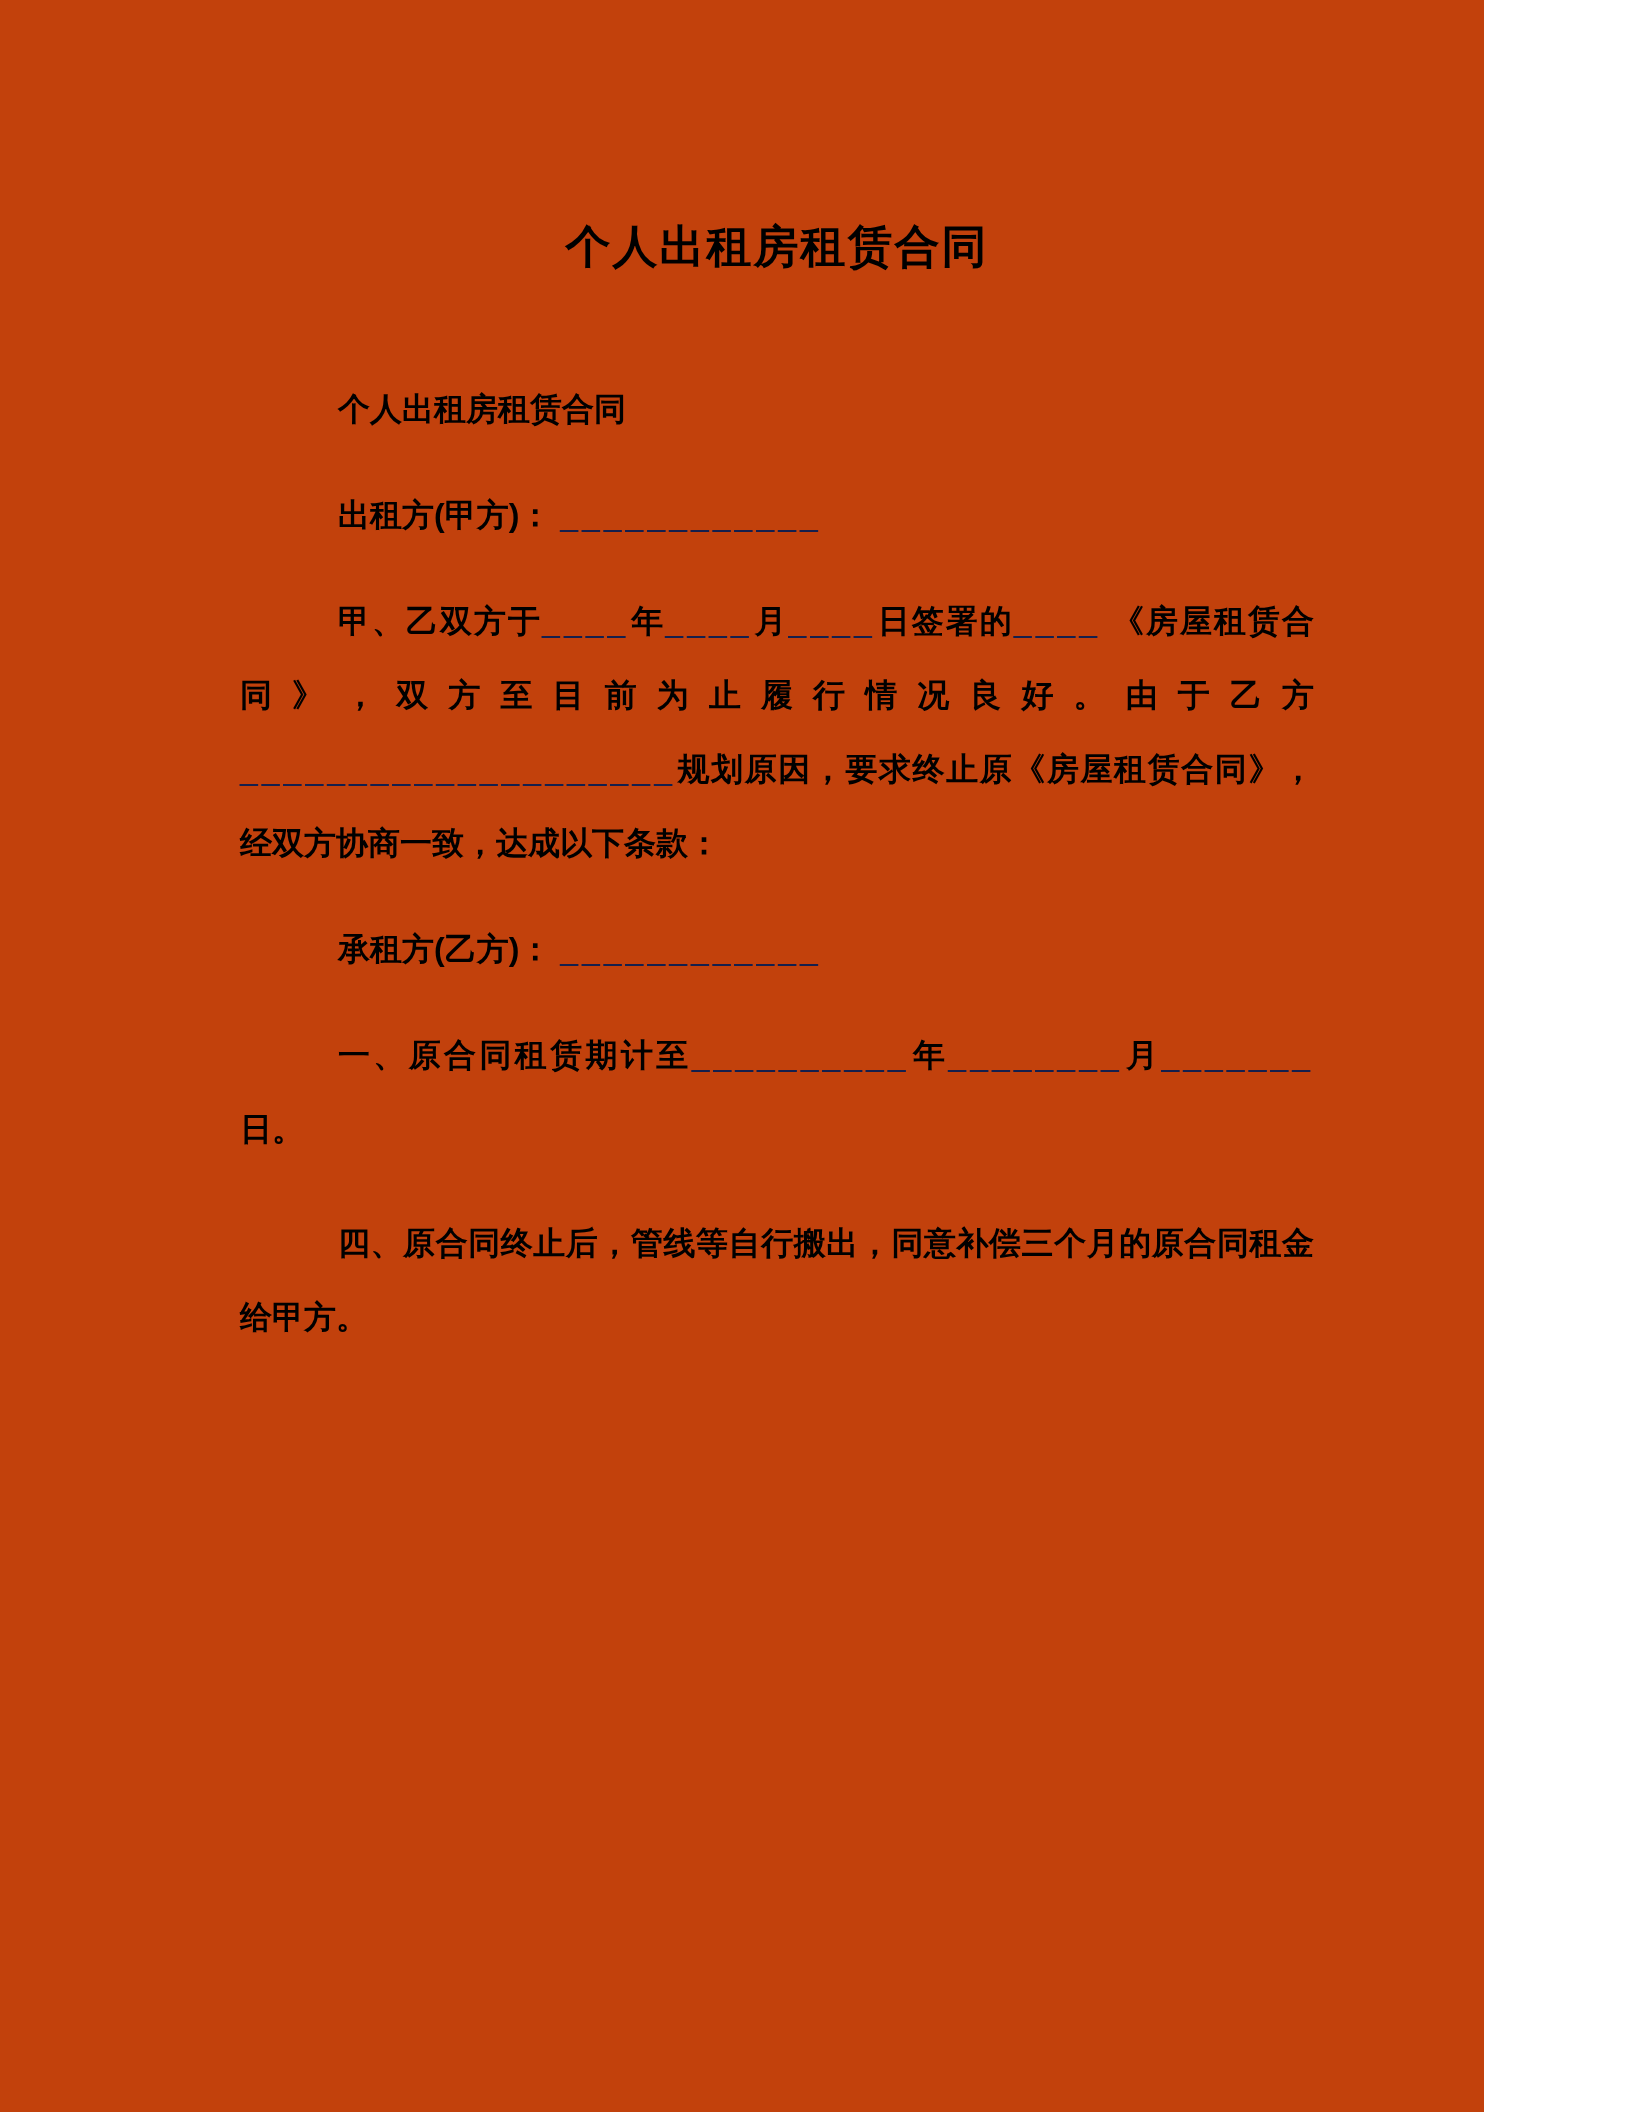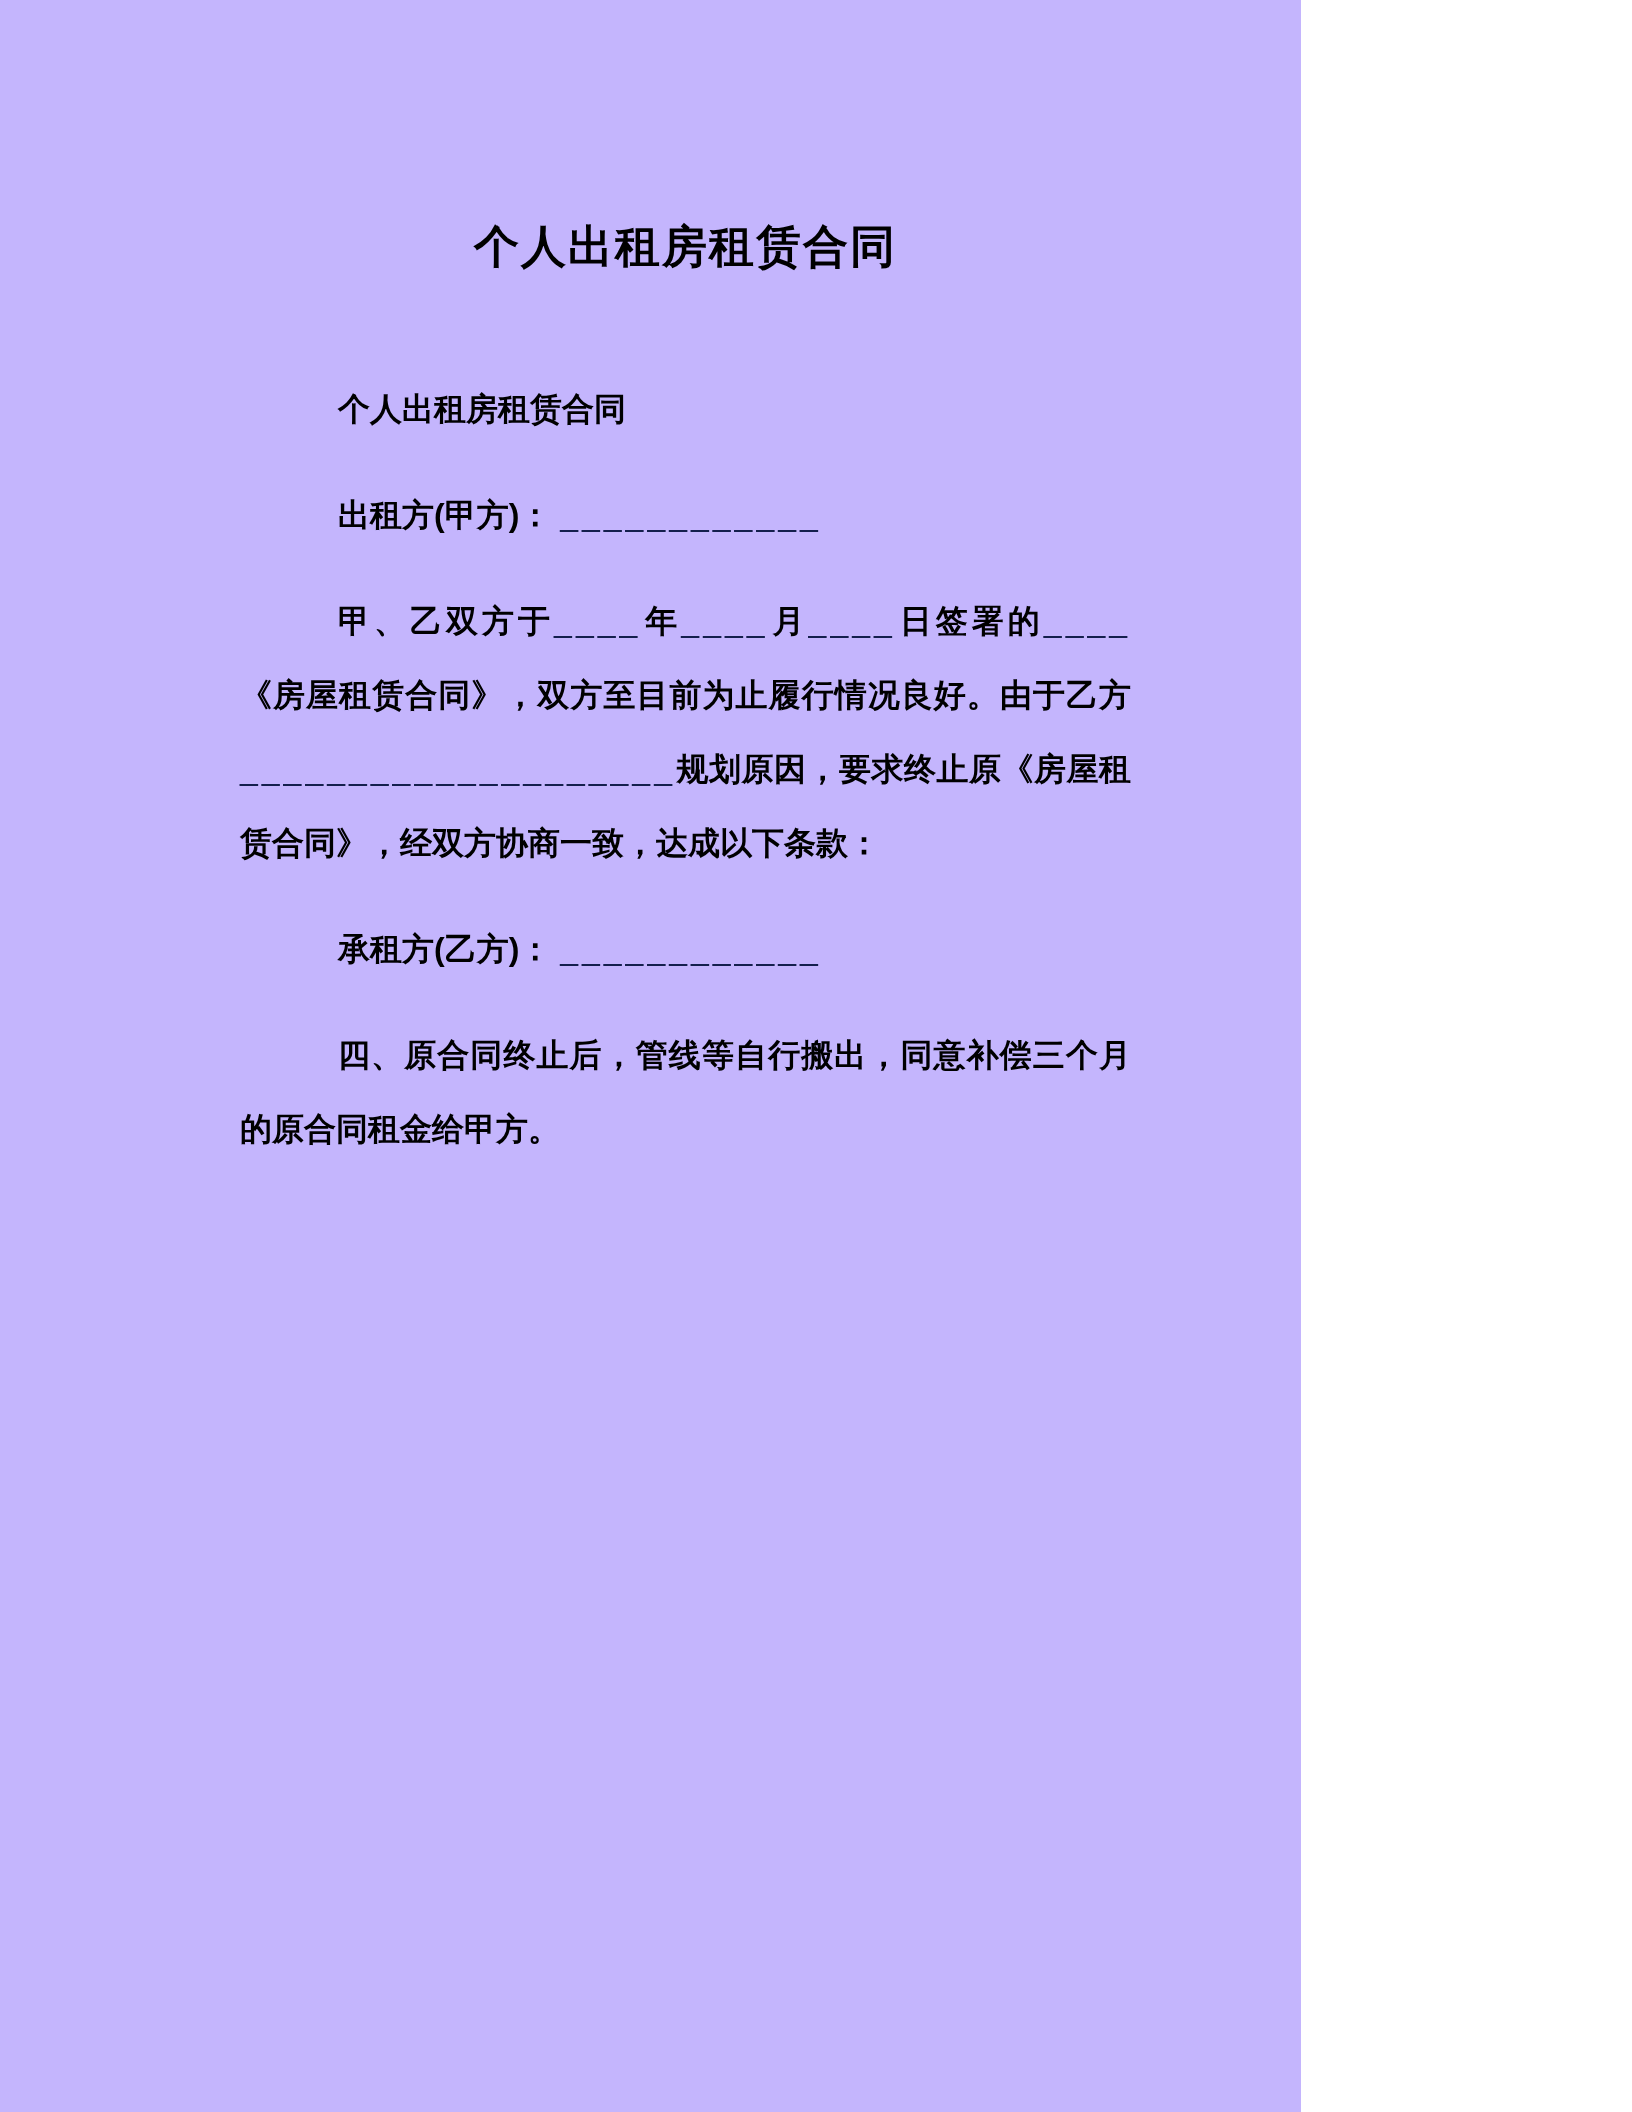--- a/index.html
+++ b/index.html
@@ -8,24 +8,24 @@
     background: #ffffff;
   }
   body {
     width: 1632px;
     min-height: 2112px;
     font-family: "Liberation Sans", "DejaVu Sans", sans-serif;
     color: #000000;
   }
   .page {
     box-sizing: border-box;
-    width: 1301px;
+    width: 1484px;
     min-height: 2112px;
     padding: 218px 170px 120px 240px;
-    background: #c4b5fd;
+    background: #c2410c;
   }
   .doc-title {
     font-size: 45px;
     font-weight: 700;
     line-height: 58px;
     text-align: center;
     letter-spacing: 2px;
     margin: 0 0 96px 0;
     color: #000000;
   }
@@ -57,18 +57,19 @@
   <h1 class="doc-title">个人出租房租赁合同</h1>
 
   <p class="para"><span>个人出租房租赁合同</span></p>
 
   <p class="para"><span>出租方(甲方)： </span><span class="blank">____________</span></p>
 
   <p class="para"><span>甲、乙双方于</span><span class="blank">____</span><span>年</span><span class="blank">____</span><span>月</span><span class="blank">____</span><span>日签署的</span><span class="blank">____</span><span> 《房屋租赁合同》，双方至目前为止履行情况良好。由于乙方</span><span class="blank">____________________</span><span>规划原因，要求终止原《房屋租赁合同》，经双方协商一致，达成以下条款：</span></p>
 
   <p class="para"><span>承租方(乙方)： </span><span class="blank">____________</span></p>
 
+  <p class="para clause"><span>一、原合同租赁期计至</span><span class="blank">__________</span><span>年</span><span class="blank">________</span><span>月</span><span class="blank">_______</span><span>日。</span></p>
 
 
 
   <p class="para clause"><span>四、原合同终止后，管线等自行搬出，同意补偿三个月的原合同租金给甲方。</span></p>
 
 </div>
 
 </body></html>

